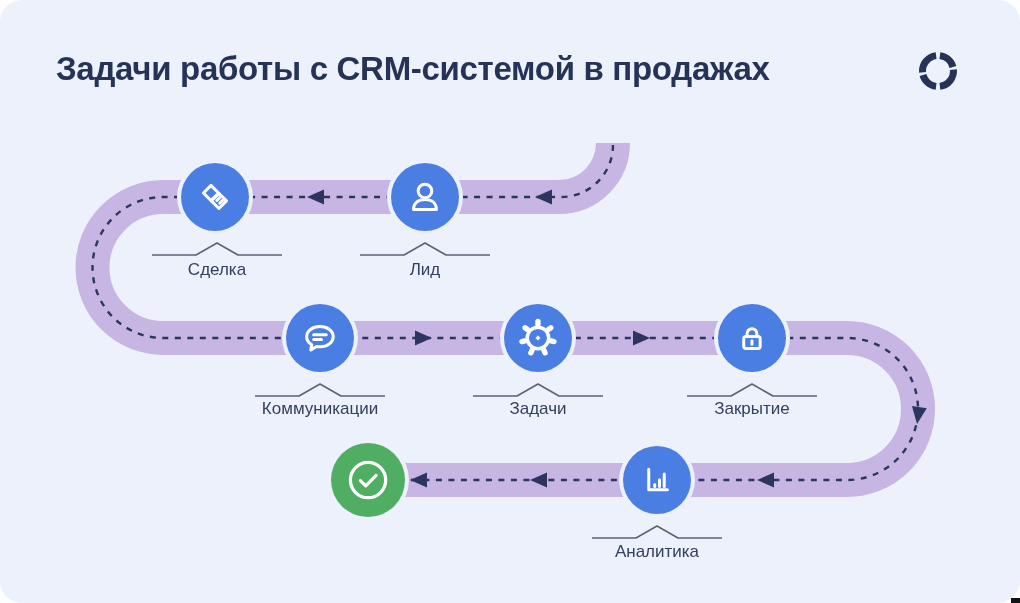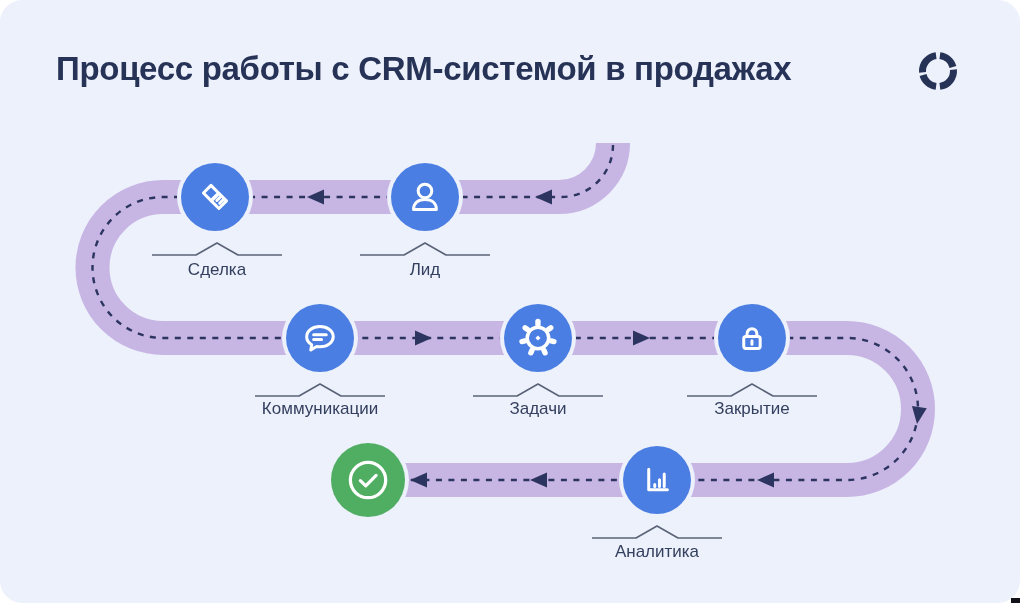--- a/index.html
+++ b/index.html
@@ -22,21 +22,21 @@
   .logo{position:absolute;left:916px;top:49px;}
   .logo path{stroke:var(--navy,#263357);stroke-width:7;fill:none;stroke-linecap:butt;}
   .corner-mark{position:absolute;right:0;bottom:0;width:9px;height:5px;background:#111319;}
 </style>
 </head>
 <body>
 
 <div class="stage">
   <div class="card"></div>
 
-  <div class="title">Процесс работы с CRM-системой в продажах</div>
+  <div class="title">Задачи работы с CRM-системой в продажах</div>
 
   <svg class="logo" width="44" height="44" viewBox="0 0 44 44">
     <path d="M20.11,6.61 A15.5,15.5 0 0 0 6.56,23.35"></path>
     <path d="M7.03,26.01 A15.5,15.5 0 0 0 20.11,37.39"></path>
     <path d="M23.89,37.39 A15.5,15.5 0 0 0 37.44,20.65"></path>
     <path d="M36.97,17.99 A15.5,15.5 0 0 0 23.89,6.61"></path>
   </svg>
 
   <svg class="diagram" width="1020" height="603" viewBox="0 0 1020 603">
 

